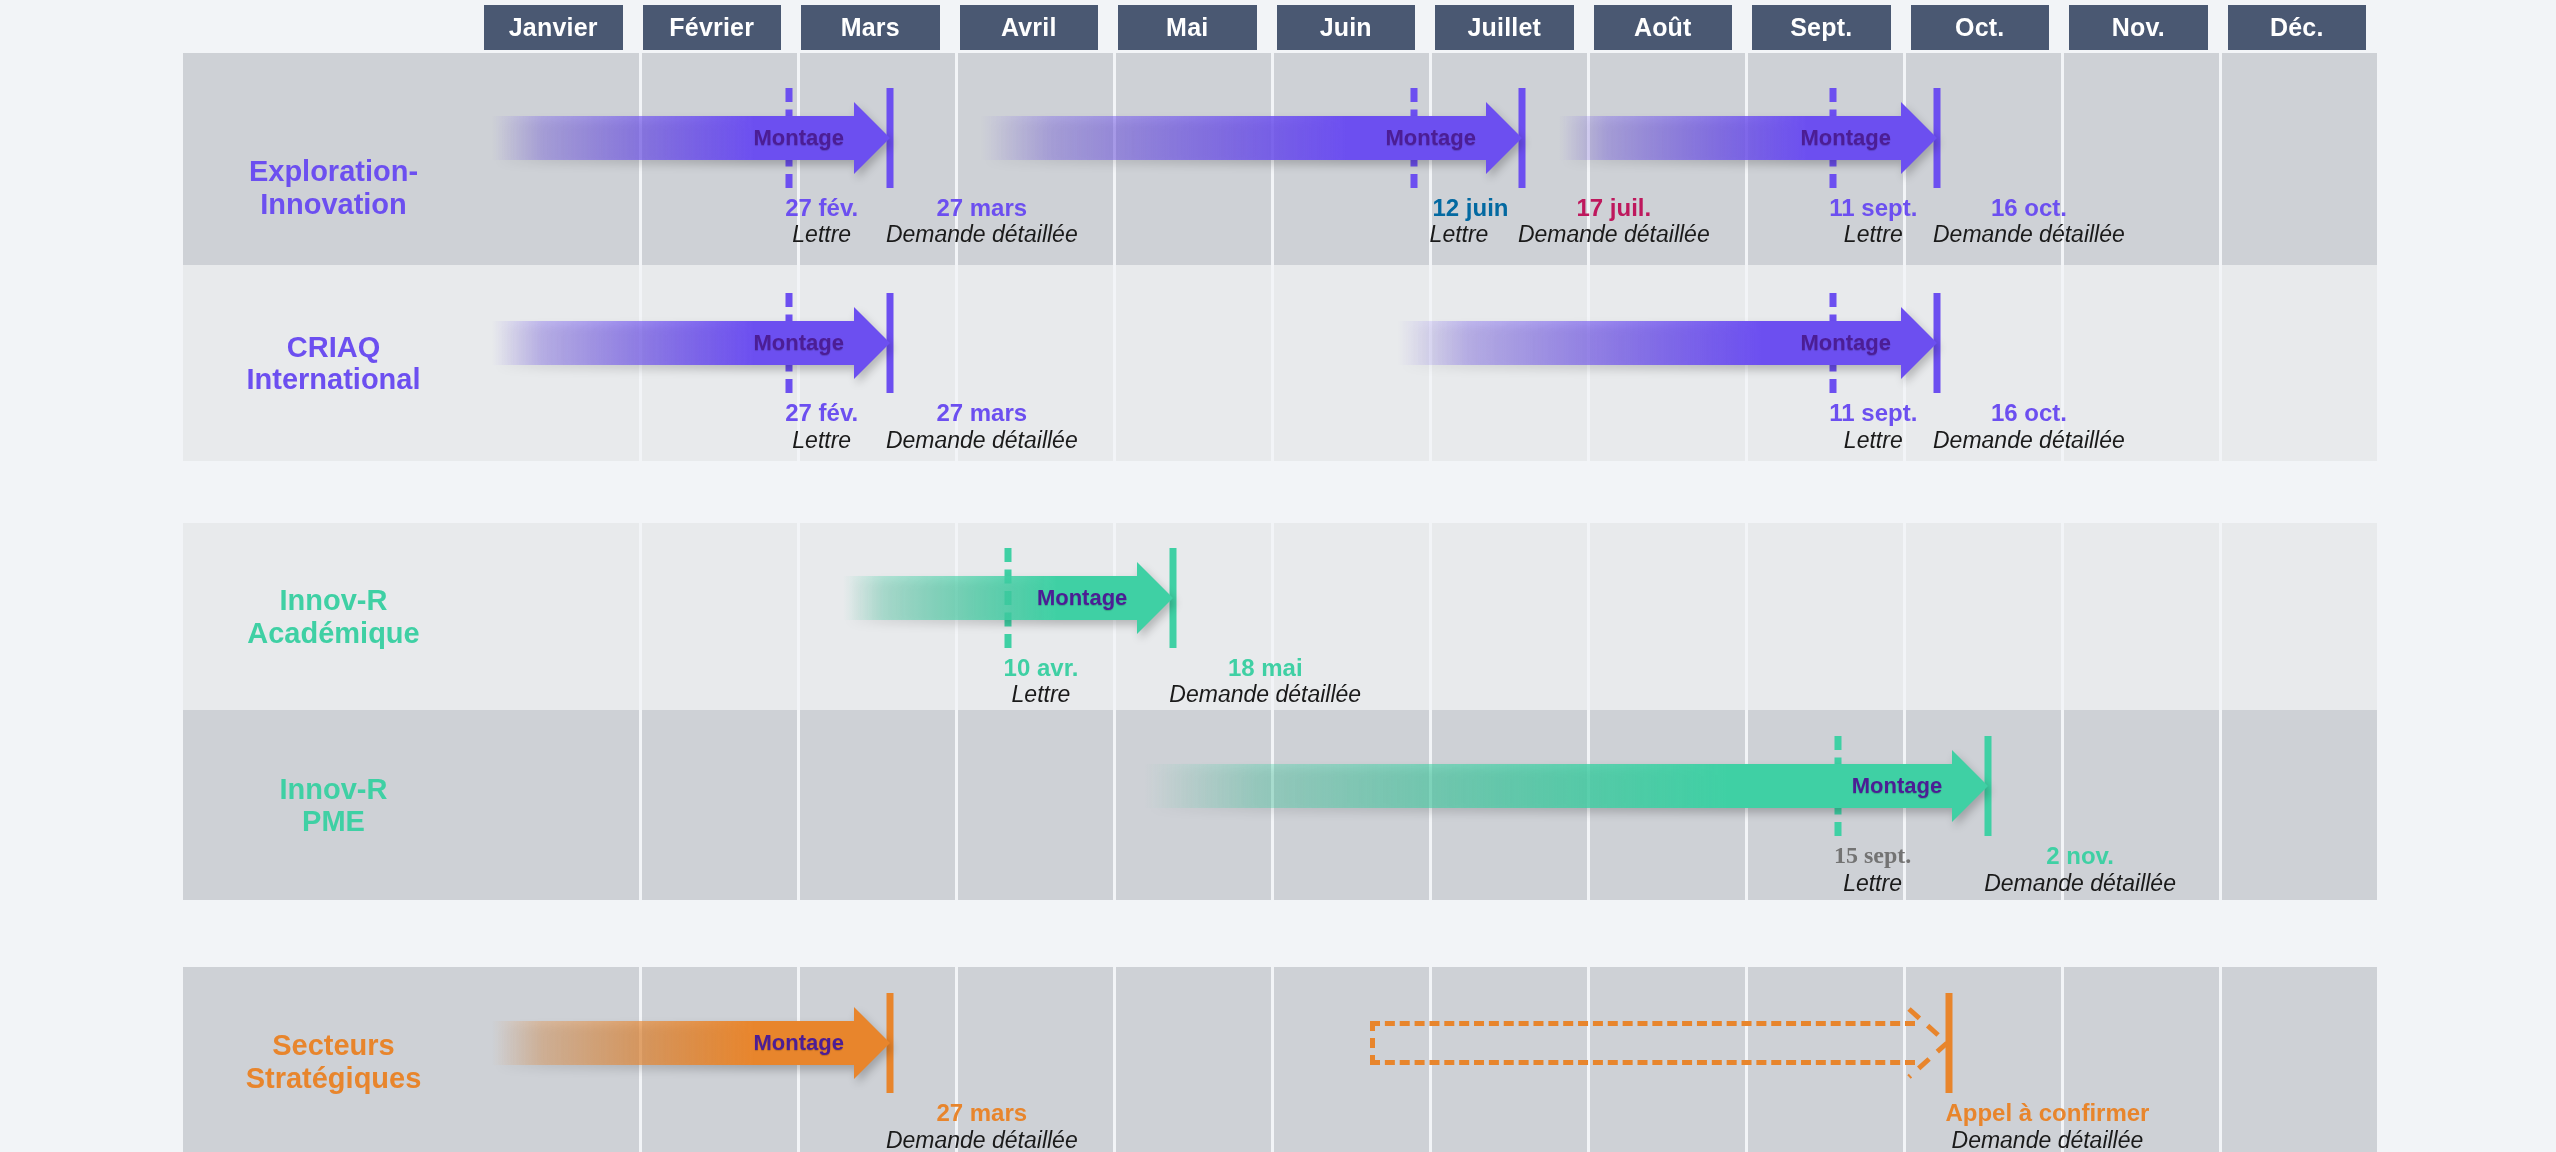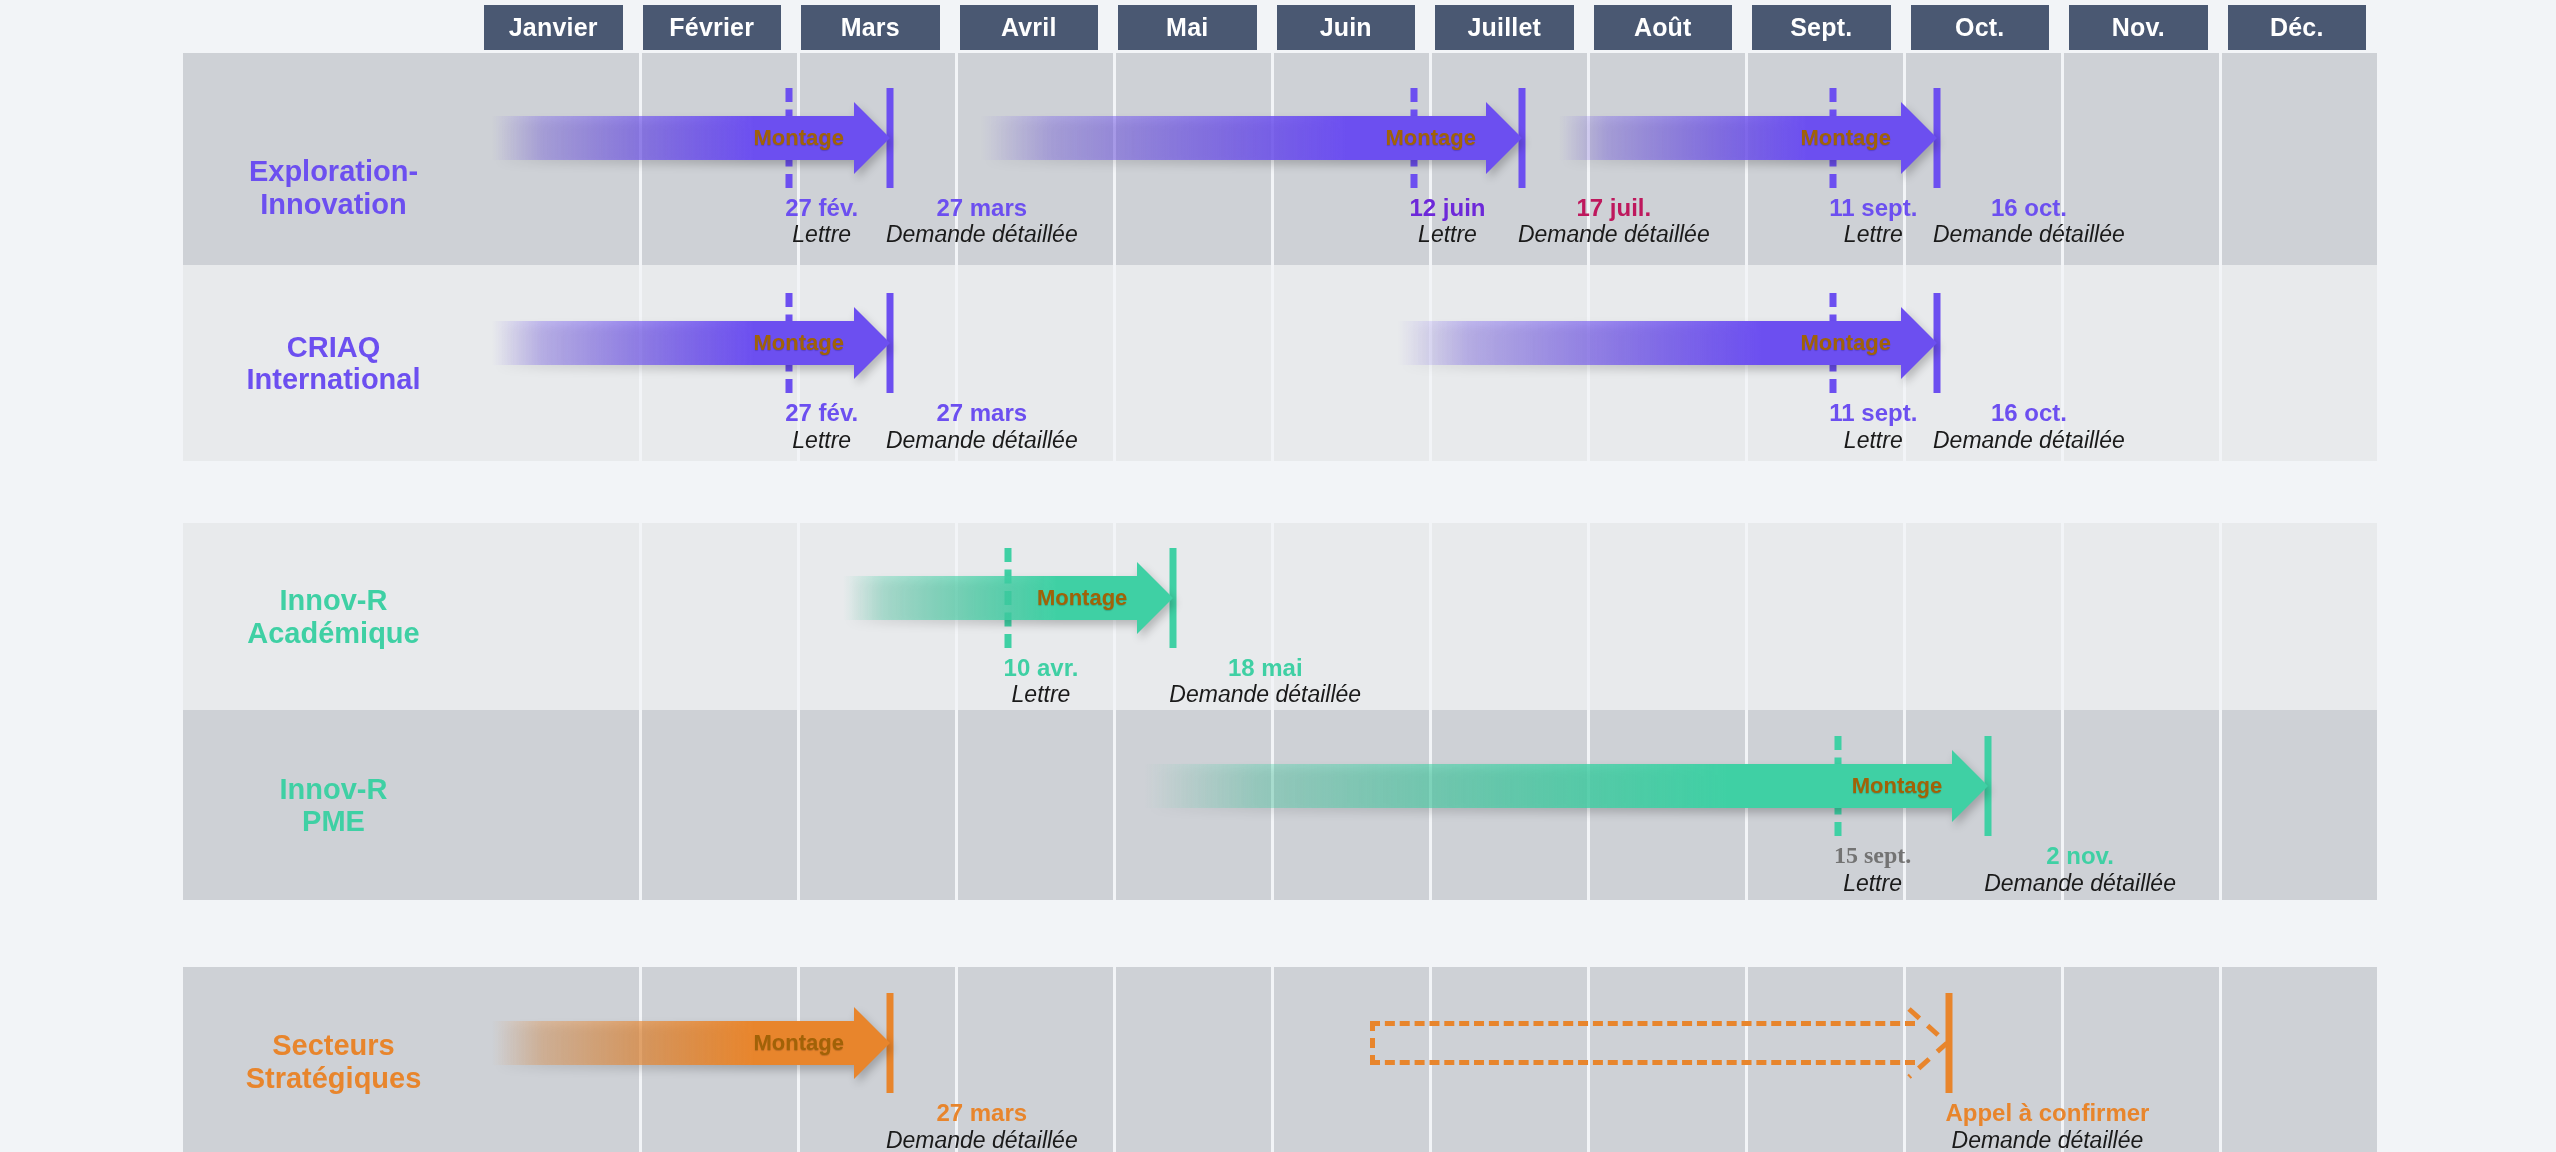--- a/index.html
+++ b/index.html
@@ -63,21 +63,21 @@
     right:34px;
   }
   .bar .head{
     position:absolute;top:-14px;right:0;
     width:0;height:0;
     border-top:36px solid transparent;
     border-bottom:36px solid transparent;
   }
   .bar-text{
     position:absolute;right:46px;top:50%;transform:translateY(-50%);
-    color:#a16207;font-size:22px;font-weight:bold;white-space:nowrap;
+    color:#4c1d95;font-size:22px;font-weight:bold;white-space:nowrap;
     z-index:5;text-shadow:0 1px 1px rgba(0,0,0,.18);
   }
 
   
   .bar-dashed{position:absolute;height:44px;z-index:3;}
   .bar-dashed .dshaft{
     position:absolute;left:0;top:0;right:34px;bottom:0;
     border:5px dashed #e8852c;
     border-right:none;
   }
@@ -161,21 +161,21 @@
               <div class="d" style="color: rgb(108, 79, 240);">27 fév.</div>
               <div class="t">Lettre</div>
             </div>
             <div class="tick" style="left: 405.9px; top: 84.8px; background: rgb(108, 79, 240);"></div>
             <div class="lbl" style="left: 401.9px; top: 140.8px;">
               <div class="d" style="color: rgb(108, 79, 240);">27 mars</div>
               <div class="t">Demande détaillée</div>
             </div>
             <div class="tick dashed" style="left: 929.5px; top: 84.8px; border-left-color: rgb(108, 79, 240);"></div>
             <div class="lbl" style="left: 925.5px; top: 140.8px;">
-              <div class="d" style="color: #6d28d9;">12 juin</div>
+              <div class="d" style="color: #0369a1; margin-left: 23px;">12 juin</div>
               <div class="t">Lettre</div>
             </div>
             <div class="tick" style="left: 1037.9px; top: 84.8px; background: rgb(108, 79, 240);"></div>
             <div class="lbl" style="left: 1033.9px; top: 140.8px;">
               <div class="d" style="color: #be185d;">17 juil.</div>
               <div class="t">Demande détaillée</div>
             </div>
             <div class="tick dashed" style="left: 1349.25px; top: 84.8px; border-left-color: rgb(108, 79, 240);"></div>
             <div class="lbl" style="left: 1345.25px; top: 140.8px;">
               <div class="d" style="color: rgb(108, 79, 240);">11 sept.</div>

